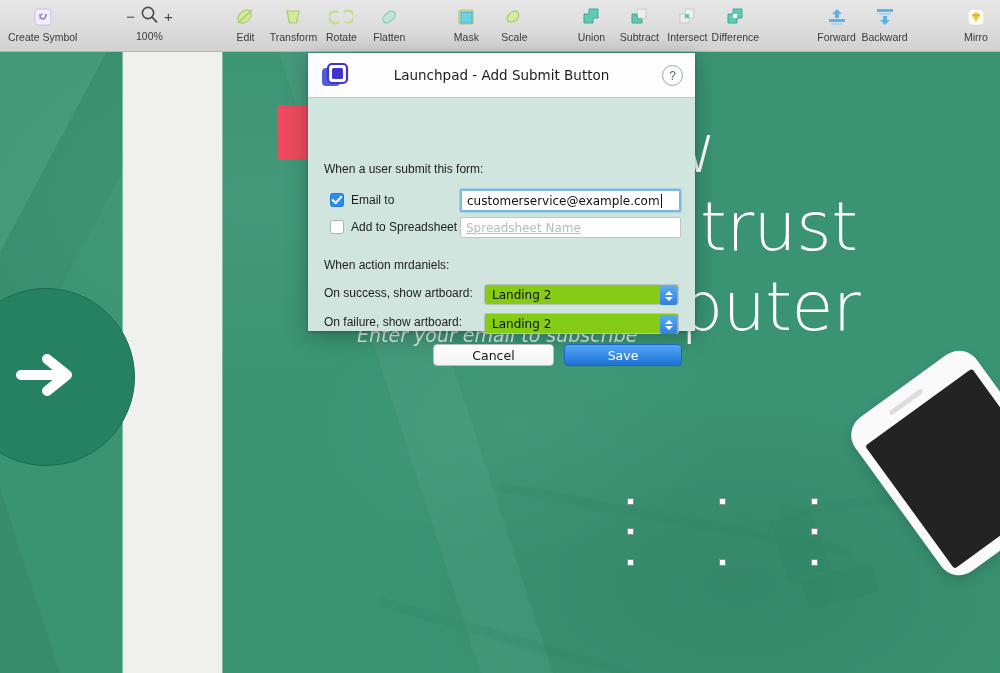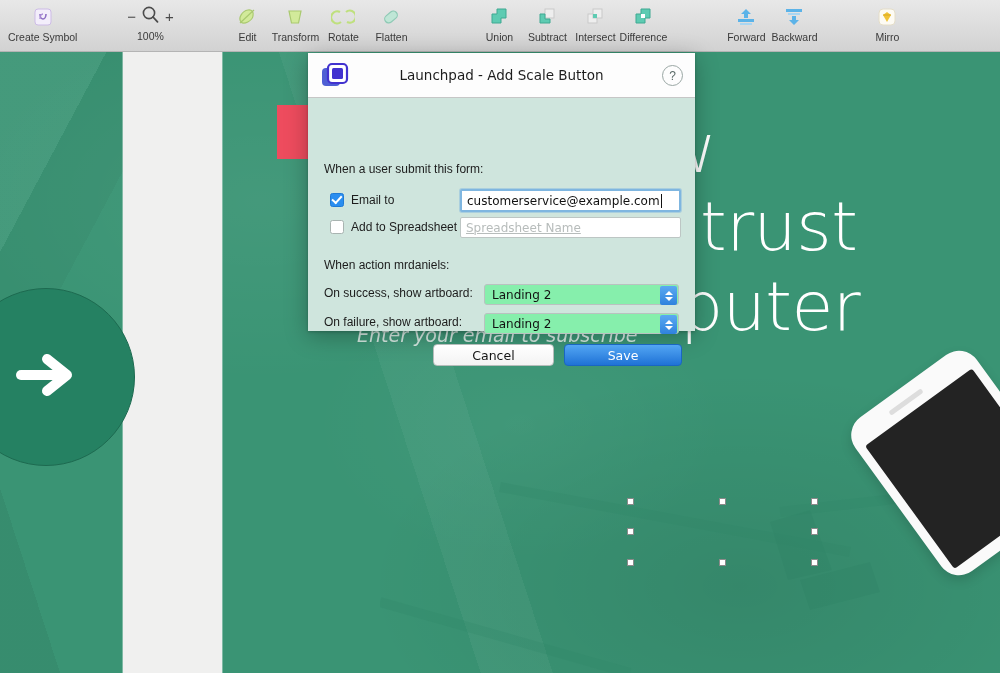--- a/index.html
+++ b/index.html
@@ -304,21 +304,21 @@
     display: flex; align-items: center;
   }
   .sel-label {
     font-size: 12px; color: #1c1c1c; white-space: nowrap;
   }
   #row-success { left: 16px; top: 188px; }
   #row-failure { left: 16px; top: 217px; }
   .popup {
     position: absolute;
     width: 195px; height: 21px;
-    background: #86efac;
+    background: #84cc16;
     border: 1px solid #b9c2c0;
     border-radius: 3px;
     display: flex; align-items: center;
     padding-left: 7px;
     font-size: 12px; color: #111;
     font-family: "DejaVu Sans", sans-serif;
   }
   #pop-success { left: 176px; top: 186px; }
   #pop-failure { left: 176px; top: 215px; }
   .popup-arrows {
@@ -429,20 +429,39 @@
           <svg width="24" height="24" viewBox="0 0 24 24">
             <rect x="5" y="8" width="14" height="8" rx="4" transform="rotate(-40 12 12)" fill="#bfe6d6" stroke="#8fc9b5" stroke-width="1.2"></rect>
           </svg>
         </span>
         <span class="tb-label">Flatten</span>
       </div>
     </div>
 
     <div class="tb-sep"></div>
 
+    <div class="tb-group">
+      <div class="tb-item">
+        <span class="tb-icon">
+          <svg width="24" height="24" viewBox="0 0 24 24">
+            <rect x="5" y="5" width="14" height="14" rx="2" fill="#cfe9a5" stroke="#a9c96f" stroke-width="1.2"></rect>
+            <rect x="7" y="7" width="11" height="11" fill="#6fd0e6" stroke="#49b4cd" stroke-width="1"></rect>
+          </svg>
+        </span>
+        <span class="tb-label">Mask</span>
+      </div>
+      <div class="tb-item">
+        <span class="tb-icon">
+          <svg width="24" height="24" viewBox="0 0 24 24">
+            <path d="M6 16c-2-3 1-9 6-10 3-.5 5 1.5 4.5 5-.6 4.5-8 8-10.5 5z" fill="#d7ec9e" stroke="#a9c96f" stroke-width="1.2"></path>
+          </svg>
+        </span>
+        <span class="tb-label">Scale</span>
+      </div>
+    </div>
 
     <div class="tb-sep"></div>
 
     <div class="tb-group">
       <div class="tb-item">
         <span class="tb-icon">
           <svg width="24" height="24" viewBox="0 0 24 24">
             <path d="M5 9h5V4h9v9h-5v5H5z" fill="#5ecbb2" stroke="#3fa992" stroke-width="1"></path>
           </svg>
         </span>
@@ -576,21 +595,21 @@
   <div id="dialog">
 
     <div id="dlg-titlebar">
       <span id="dlg-logo">
         <svg width="28" height="28" viewBox="0 0 28 28">
           <rect x="1" y="6" width="18" height="18" rx="4" fill="#4f5fd4"></rect>
           <rect x="7" y="2" width="19" height="19" rx="4" fill="#ffffff" stroke="#4232cf" stroke-width="2.2"></rect>
           <rect x="11" y="6" width="11" height="11" rx="1.5" fill="#4232cf"></rect>
         </svg>
       </span>
-      <span id="dlg-title">Launchpad - Add Scale Button</span>
+      <span id="dlg-title">Launchpad - Add Submit Button</span>
       <span id="dlg-help">?</span>
     </div>
 
     <div id="dlg-body">
 
       <div class="dlg-section-label" id="lbl-when-submit">When a user submit this form:</div>
 
       <div class="cb-row" id="row-email">
         <span class="cbox on"></span>
         <span class="cb-label">Email to</span>

